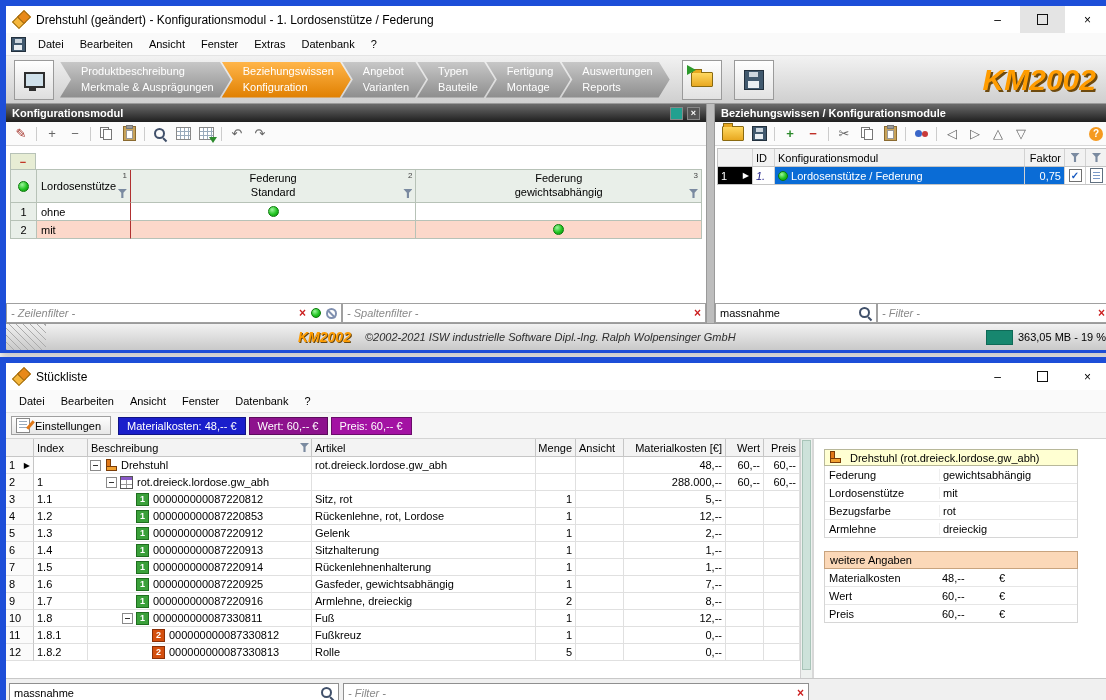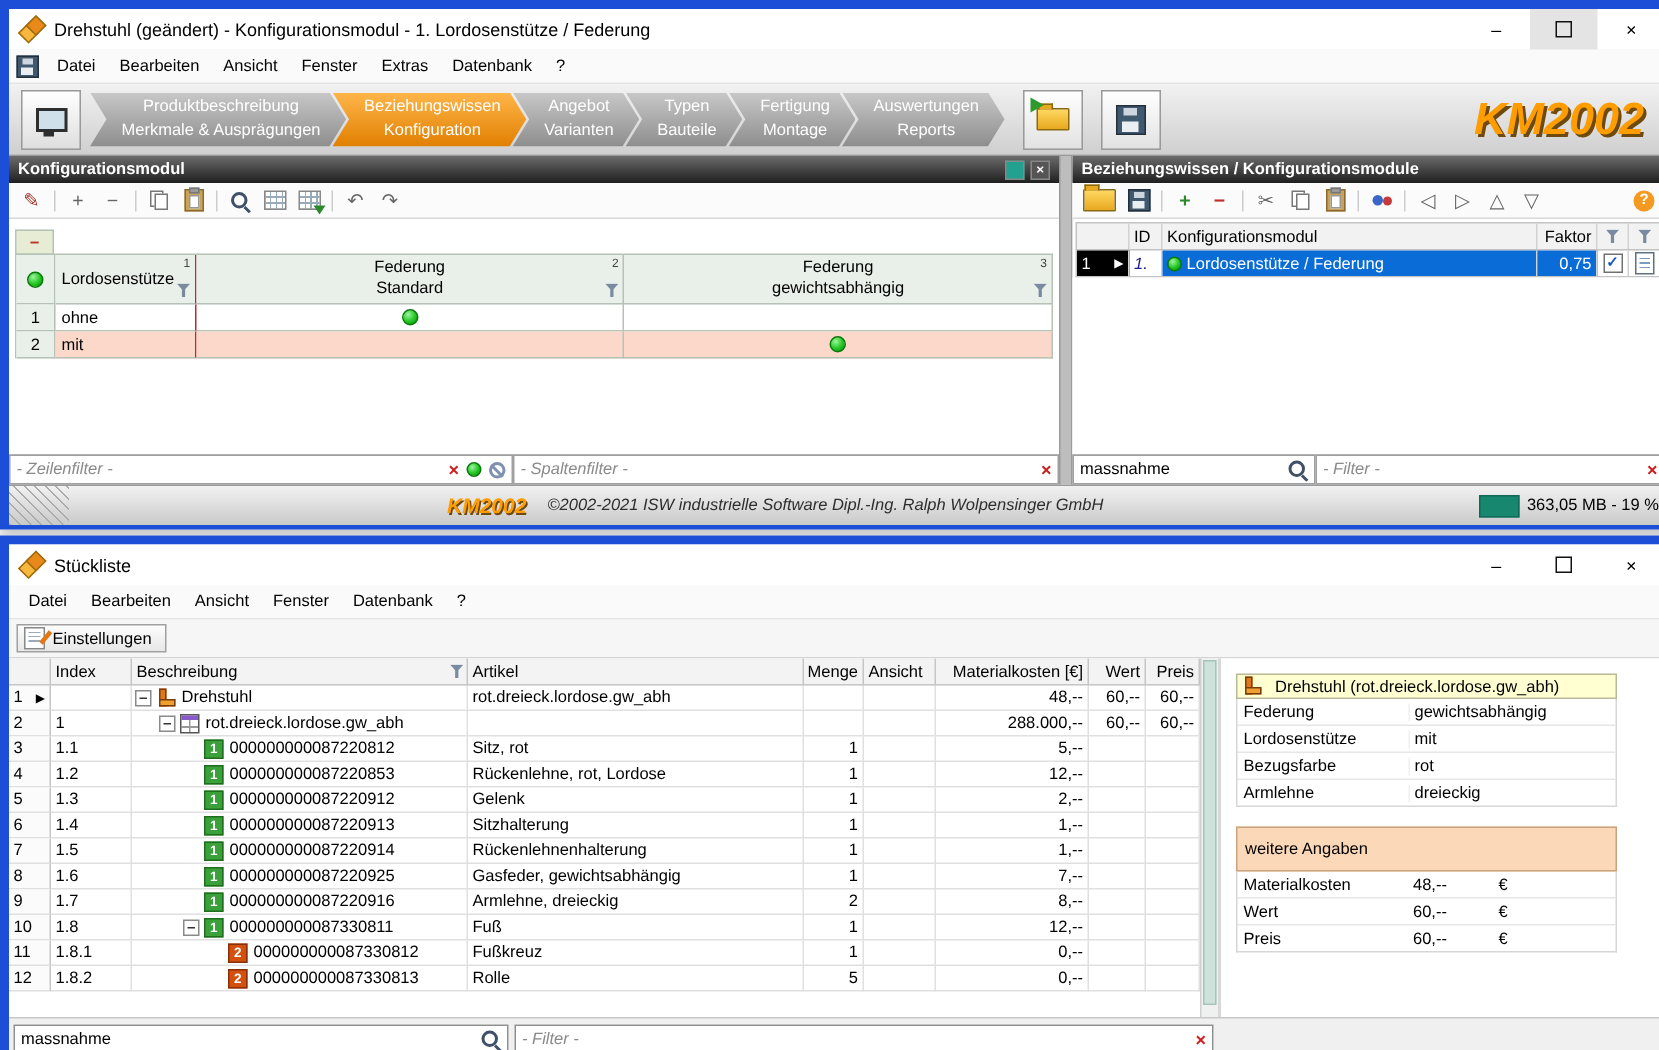--- a/index.html
+++ b/index.html
@@ -25,21 +25,21 @@
   .i-disk-sm{width:13px;height:13px;background:#41596e;border:1px solid #22303d;position:relative;margin-right:4px;flex:none}
   .i-disk-sm::before{content:"";position:absolute;top:1px;left:3px;width:7px;height:4px;background:#cdd6de}
   .i-disk-sm::after{content:"";position:absolute;bottom:1px;left:2px;width:8px;height:5px;background:#e9eef2}
 
   
   .tabstrip{height:47px;background:linear-gradient(#f2f2f2,#cfcfcf);display:flex;align-items:center;padding:0 8px;border-bottom:1px solid #9a9a9a}
   .ws-btn{width:38px;height:38px;background:linear-gradient(#ffffff,#dedede);border:1px solid #9a9a9a;display:flex;align-items:center;justify-content:center;margin-right:6px;flex:none}
   .i-monitor{width:17px;height:12px;border:2px solid #2e2e2e;background:#cfe0ea;position:relative}
   .i-monitor::after{content:"";position:absolute;left:3px;bottom:-5px;width:7px;height:3px;background:#2e2e2e}
   .tabs{display:flex;height:36px}
-  .tab{clip-path:polygon(0 0,calc(100% - 11px) 0,100% 50%,calc(100% - 11px) 100%,0 100%,11px 50%);background:linear-gradient(#c7c7c7,#8d8d8d);color:#fff;display:flex;flex-direction:column;justify-content:center;padding:0 17px 0 21px;margin-left:-9px;text-align:center;line-height:1.45;white-space:nowrap;cursor:default}
+  .tab{clip-path:polygon(0 0,calc(100% - 11px) 0,100% 50%,calc(100% - 11px) 100%,0 100%,11px 50%);background:linear-gradient(#c7c7c7,#8d8d8d);color:#fff;display:flex;flex-direction:column;justify-content:center;padding:0 17px 0 21px;margin-left:-9px;line-height:1.45;white-space:nowrap;cursor:default}
   .tab:first-child{margin-left:0}
   .tab.active{background:linear-gradient(#ffb54a,#e07f00)}
   .tstrip-btn{width:38px;height:38px;margin-left:12px;background:linear-gradient(#ffffff,#e2e2e2);border:1px solid #9a9a9a;display:flex;align-items:center;justify-content:center;position:relative;flex:none}
   .i-folder{width:20px;height:13px;background:linear-gradient(#ffd860,#e8a820);border:1px solid #8a6a10;border-radius:1px;position:relative}
   .i-folder::before{content:"";position:absolute;top:-4px;left:0;width:8px;height:3px;background:#e8a820;border:1px solid #8a6a10;border-bottom:none}
   .i-oarrow{position:absolute;left:4px;top:4px;width:0;height:0;border-top:5px solid transparent;border-bottom:5px solid transparent;border-left:9px solid #2c9a2c}
   .i-disk{width:18px;height:18px;background:#41596e;border:1px solid #22303d;position:relative}
   .i-disk::before{content:"";position:absolute;top:1px;left:4px;width:9px;height:5px;background:#cdd6de}
   .i-disk::after{content:"";position:absolute;bottom:1px;left:3px;width:11px;height:7px;background:#e9eef2}
   .logo-big{margin-left:auto;font-style:italic;font-weight:bold;font-size:30px;color:#ff9c00;text-shadow:2px 2px 0 #6e4a0e;padding-right:6px}
@@ -177,21 +177,21 @@
   .bomsplit{width:2px;background:#d8d8d8}
 
   
   .detail{flex:1;padding:10px 8px 0 10px;background:#fff}
   .dhead{width:254px;background:#ffffd2;border:1px solid #b8b89a;height:17px;display:flex;align-items:center;gap:5px;padding:0 3px;box-sizing:border-box}
   .dtable{width:254px;border:1px solid #d6d6d6;border-top:none;box-sizing:border-box}
   .drow{display:flex;height:17px;border-bottom:1px solid #e6e6e6;align-items:center}
   .drow:last-child{border-bottom:none}
   .dl{width:106px;padding:0 4px;flex:none}
   .dv{flex:1;padding:0 3px;border-left:1px solid #efefef}
-  .dhead2{width:254px;margin-top:13px;background:#fbd8b8;border:1px solid #c8a37e;height:30px;display:flex;align-items:center;padding:0 5px;box-sizing:border-box}
+  .dhead2{width:254px;margin-top:13px;background:#fbd8b8;border:1px solid #c8a37e;height:18px;display:flex;align-items:center;padding:0 5px;box-sizing:border-box}
   .dv2{width:52px;padding:0 3px;flex:none}
   .du{flex:1;padding:0 2px}
 
   
   .footer2{height:27px;background:#f0f0f0;border-top:1px solid #c8c8c8;display:flex;align-items:center;padding:0 3px;gap:4px}
   .f2box{height:20px;border:1px solid #8f8f8f;background:#fff;display:flex;align-items:center;padding:0 4px;gap:4px;box-sizing:border-box}
   .f2search{width:330px}
   .f2filter{width:466px}
 </style>
 </head>
@@ -462,20 +462,21 @@
     <span class="mi">Fenster</span>
     <span class="mi">Datenbank</span>
     <span class="mi">?</span>
   </div>
 
   <div class="toolbar2">
     <span class="btn-settings">
       <span class="i-form"></span>
       <span>Einstellungen</span>
     </span>
+    <span id="badges"><span class="badge" style="background: rgb(26, 30, 203);">Materialkosten: 48,-- €</span> <span class="badge" style="background: rgb(141, 18, 141);">Wert: 60,-- €</span> <span class="badge" style="background: rgb(163, 18, 163);">Preis: 60,-- €</span> </span>
   </div>
 
   <div class="main2">
     <div class="bomwrap">
       <div class="bom">
         <div class="bgrid bhead">
           <div class="bh"></div>
           <div class="bh">Index</div>
           <div class="bh">
               <span>Beschreibung</span>

